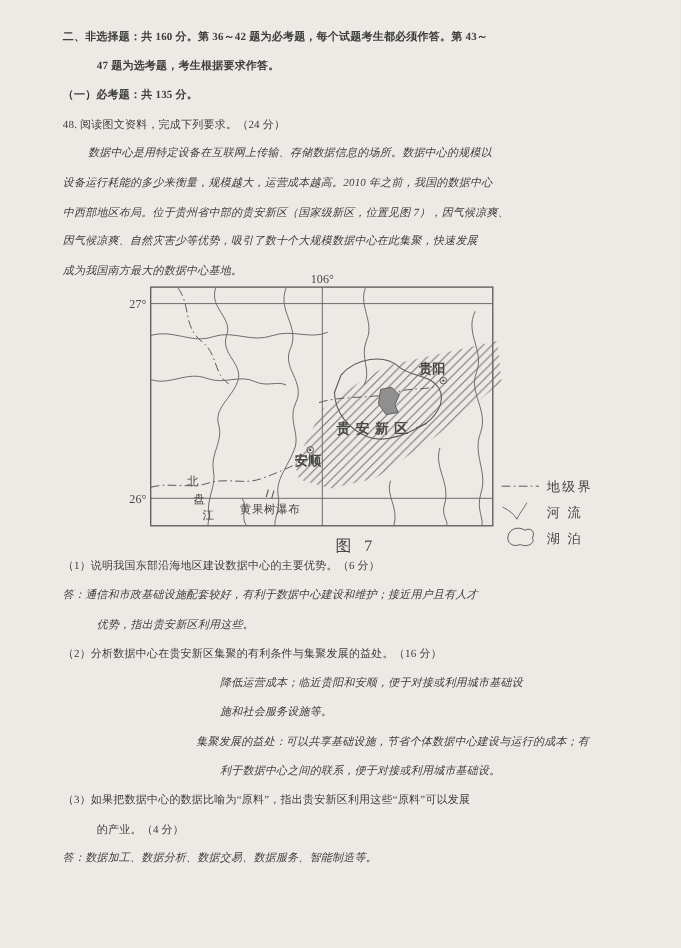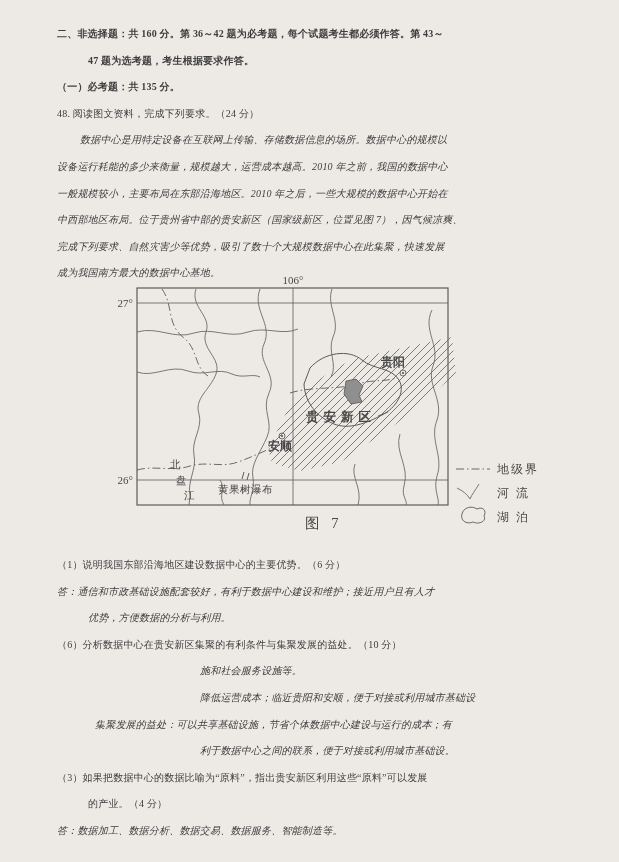--- a/index.html
+++ b/index.html
@@ -17,23 +17,23 @@
   .ln {
     font-size:10px;
     line-height:26.6px;
     white-space:nowrap;
     letter-spacing:0.2px;
   }
   .bold { font-weight:bold; }
   .kai  { font-style:italic; }
   .in1  { padding-left:31px; }
   .in2  { padding-left:23px; }
-  .in3  { padding-left:38px; }
+  .in3  { padding-left:38px;text-align:center; }
   .in4  { padding-left:143px; }
-  .figure { margin:-15px 0 26px 43px; height:254px; }
+  .figure { margin:-15px 0 3px 43px; height:254px; }
   svg text {
     font-family:"Liberation Serif","DejaVu Serif",serif;
     fill:#474747;
   }
   .map-line   { stroke:#5a5a5a; fill:none; }
   .river      { stroke:#6a6a6a; stroke-width:0.9; fill:none; }
   .dashdot    { stroke:#5a5a5a; stroke-width:0.9; fill:none; stroke-dasharray:8 3 1.5 3; }
   .coordlabel { font-size:11px; }
   .citylabel  { font-size:12px; font-weight:600; }
   .smalllabel { font-size:10.5px; }
@@ -43,23 +43,22 @@
 <body>
 
 <div class="page">
 
   <div class="ln bold">二、非选择题：共 160 分。第 36～42 题为必考题，每个试题考生都必须作答。第 43～</div>
   <div class="ln bold in1">47 题为选考题，考生根据要求作答。</div>
   <div class="ln bold">（一）必考题：共 135 分。</div>
   <div class="ln">48. 阅读图文资料，完成下列要求。（24 分）</div>
   <div class="ln kai in2">数据中心是用特定设备在互联网上传输、存储数据信息的场所。数据中心的规模以</div>
   <div class="ln kai">设备运行耗能的多少来衡量，规模越大，运营成本越高。2010 年之前，我国的数据中心</div>
-  <div class="ln kai">一般规模较小，主要布局在东部沿海地区。2010 年之后，一些大规模的数据中心开始在</div>
   <div class="ln kai">中西部地区布局。位于贵州省中部的贵安新区（国家级新区，位置见图 7），因气候凉爽、</div>
-  <div class="ln kai">完成下列要求、自然灾害少等优势，吸引了数十个大规模数据中心在此集聚，快速发展</div>
+  <div class="ln kai">因气候凉爽、自然灾害少等优势，吸引了数十个大规模数据中心在此集聚，快速发展</div>
   <div class="ln kai">成为我国南方最大的数据中心基地。</div>
 
   <div class="figure">
     <svg width="460" height="262" viewBox="0 0 460 262">
       <defs>
         <pattern id="hatch" patternUnits="userSpaceOnUse" width="8" height="8">
           <path d="M0,8 l8,-8 M-2,2 l4,-4 M6,10 l4,-4" stroke="#6f6f6f" stroke-width="0.9"></path>
         </pattern>
       </defs>
 
@@ -117,23 +116,23 @@
 
       <path class="map-line" stroke-width="0.9" d="M362,242 C363,236 371,233 377,237 C383,234 387,239 384,244 C387,249 379,253 373,250 C366,253 360,248 362,242 Z"></path>
       <text x="397" y="249" class="legendlabel">湖 泊</text>
 
       <text x="205" y="256" style="font-size:14.5px; letter-spacing:4px;">图 7</text>
     </svg>
   </div>
 
   <div class="ln">（1）说明我国东部沿海地区建设数据中心的主要优势。（6 分）</div>
   <div class="ln kai">答：通信和市政基础设施配套较好，有利于数据中心建设和维护；接近用户且有人才</div>
-  <div class="ln kai in1">优势，方便数据的分析与利用。</div>
-  <div class="ln">（6）分析数据中心在贵安新区集聚的有利条件与集聚发展的益处。（10 分）</div>
+  <div class="ln kai in1">优势，指出贵安新区利用这些。</div>
+  <div class="ln">（2）分析数据中心在贵安新区集聚的有利条件与集聚发展的益处。（16 分）</div>
+  <div class="ln kai in4">降低运营成本；临近贵阳和安顺，便于对接或利用城市基础设</div>
   <div class="ln kai in4">施和社会服务设施等。</div>
-  <div class="ln kai in4">降低运营成本；临近贵阳和安顺，便于对接或利用城市基础设</div>
   <div class="ln kai in3">集聚发展的益处：可以共享基础设施，节省个体数据中心建设与运行的成本；有</div>
   <div class="ln kai in4">利于数据中心之间的联系，便于对接或利用城市基础设。</div>
   <div class="ln">（3）如果把数据中心的数据比喻为“原料”，指出贵安新区利用这些“原料”可以发展</div>
   <div class="ln in1">的产业。（4 分）</div>
   <div class="ln kai">答：数据加工、数据分析、数据交易、数据服务、智能制造等。</div>
 
 </div>
 
 </body></html>

